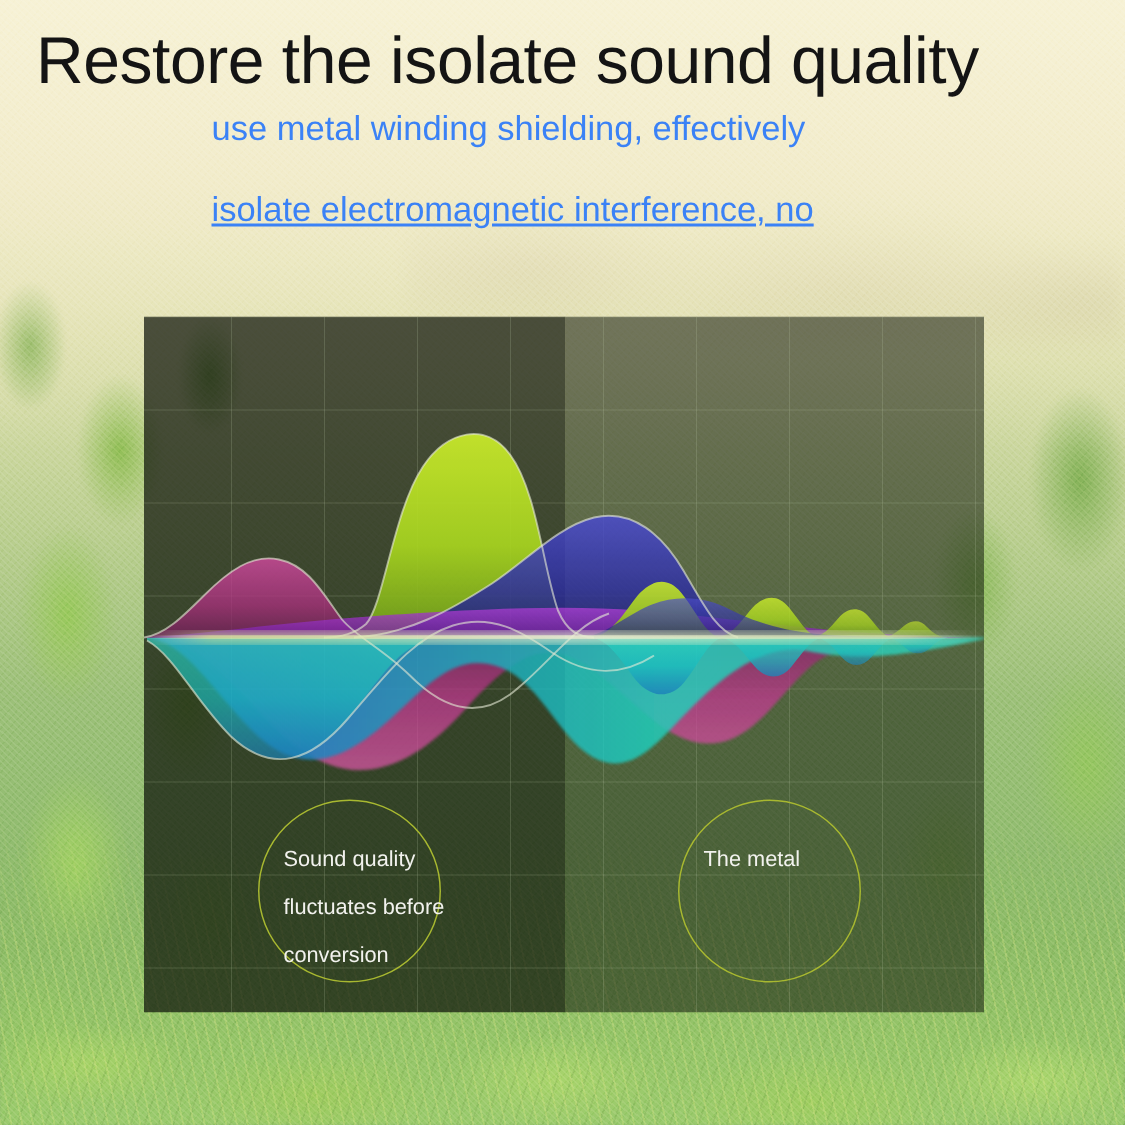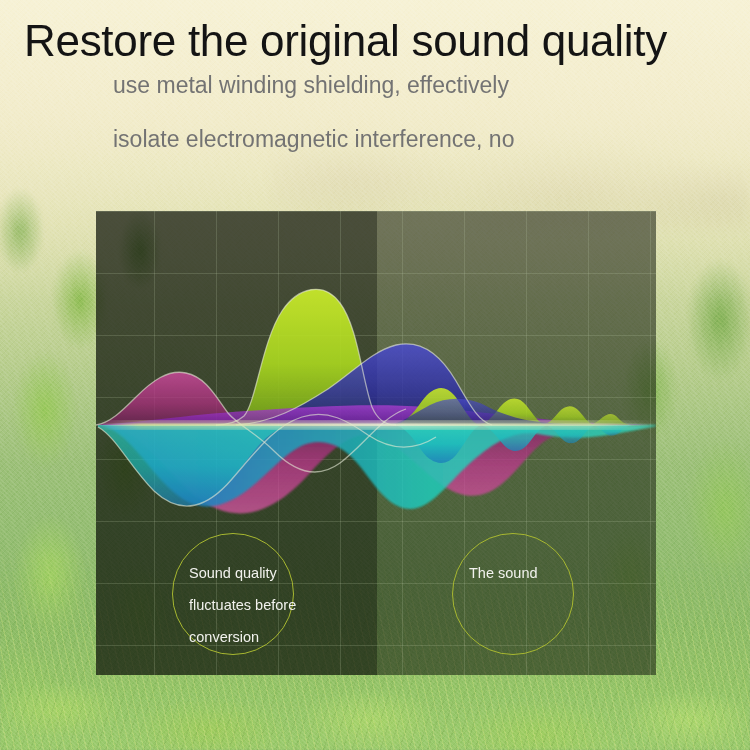--- a/index.html
+++ b/index.html
@@ -68,21 +68,21 @@
   .panel{position:absolute;overflow:hidden;}
   .panel .tint{position:absolute;inset:0;}
   .grid{position:absolute;inset:0;
     background-image:
       linear-gradient(to right, rgba(190,205,170,.20) 1px, rgba(0,0,0,0) 1px),
       linear-gradient(to bottom, rgba(190,205,170,.20) 1px, rgba(0,0,0,0) 1px);
     background-size:62px 62px;background-position:-4px 0px;}
 
   
   .title{position:absolute;color:#141414;white-space:nowrap;}
-  .sub{position:absolute;color:#737373;white-space:nowrap;}
+  .sub{position:absolute;color:#3b82f6;white-space:nowrap;margin-left:28px;}
 
   
   .circ{position:absolute;border-radius:50%;box-sizing:border-box;}
   .circ-text{position:absolute;color:#f2f2ee;line-height:28px;white-space:nowrap;}
 
   svg{display:block;}
 </style>
 </head>
 <body>
 
@@ -92,24 +92,24 @@
     <div class="bg-base"></div>
     <div class="mtn"></div>
     <div class="treesL"></div>
     <div class="treesR"></div>
     <div class="grassBottom"></div>
     <div class="grassBlades"></div>
     <div class="haze"></div>
     <div class="texNoise"></div>
   </div>
 
-  <div class="title" style="left:24px;top:16px;font-size:44px;letter-spacing:-.3px;">Restore the original sound quality</div>
+  <div class="title" style="left:24px;top:16px;font-size:44px;letter-spacing:-.3px;">Restore the isolate sound quality</div>
 
   <div class="sub" style="left:113px;top:72px;font-size:23px;">use metal winding shielding, effectively</div>
-  <div class="sub" style="left:113px;top:126px;font-size:23px;">isolate electromagnetic interference, no</div>
+  <div class="sub" style="left:113px;top:126px;font-size:23px;text-decoration:underline;">isolate electromagnetic interference, no</div>
 
   <div class="panel" style="left:96px;top:211px;width:560px;height:464px;">
 
     <div class="tint" style="left:0;top:0;width:281px;height:100%;background:rgba(14,20,10,0.72);"></div>
 
     <div class="tint" style="left:281px;top:0;width:279px;height:100%;background:rgba(22,28,16,0.56);"></div>
 
     <div class="grid"></div>
 
     <svg width="560" height="464" viewBox="0 0 560 464" style="position:absolute;left:0;top:0;">
@@ -233,16 +233,16 @@
         <rect x="0" y="212.5" width="560" height="2.4" fill="url(#gCore)" opacity=".95"></rect>
       </g>
     </svg>
 
     <div class="circ" style="left:76px;top:322px;width:122px;height:122px;border:1.6px solid #a8b830;"></div>
     <div class="circ-text" style="left:93px;top:380px;font-size:14.5px;">fluctuates before</div>
     <div class="circ-text" style="left:93px;top:348px;font-size:14.5px;">Sound quality</div>
     <div class="circ-text" style="left:93px;top:412px;font-size:14.5px;">conversion</div>
 
     <div class="circ" style="left:356px;top:322px;width:122px;height:122px;border:1.6px solid #a8b830;"></div>
-    <div class="circ-text" style="left:373px;top:348px;font-size:14.5px;">The sound</div>
+    <div class="circ-text" style="left:373px;top:348px;font-size:14.5px;">The metal</div>
 
   </div>
 </div>
 
 </body></html>

